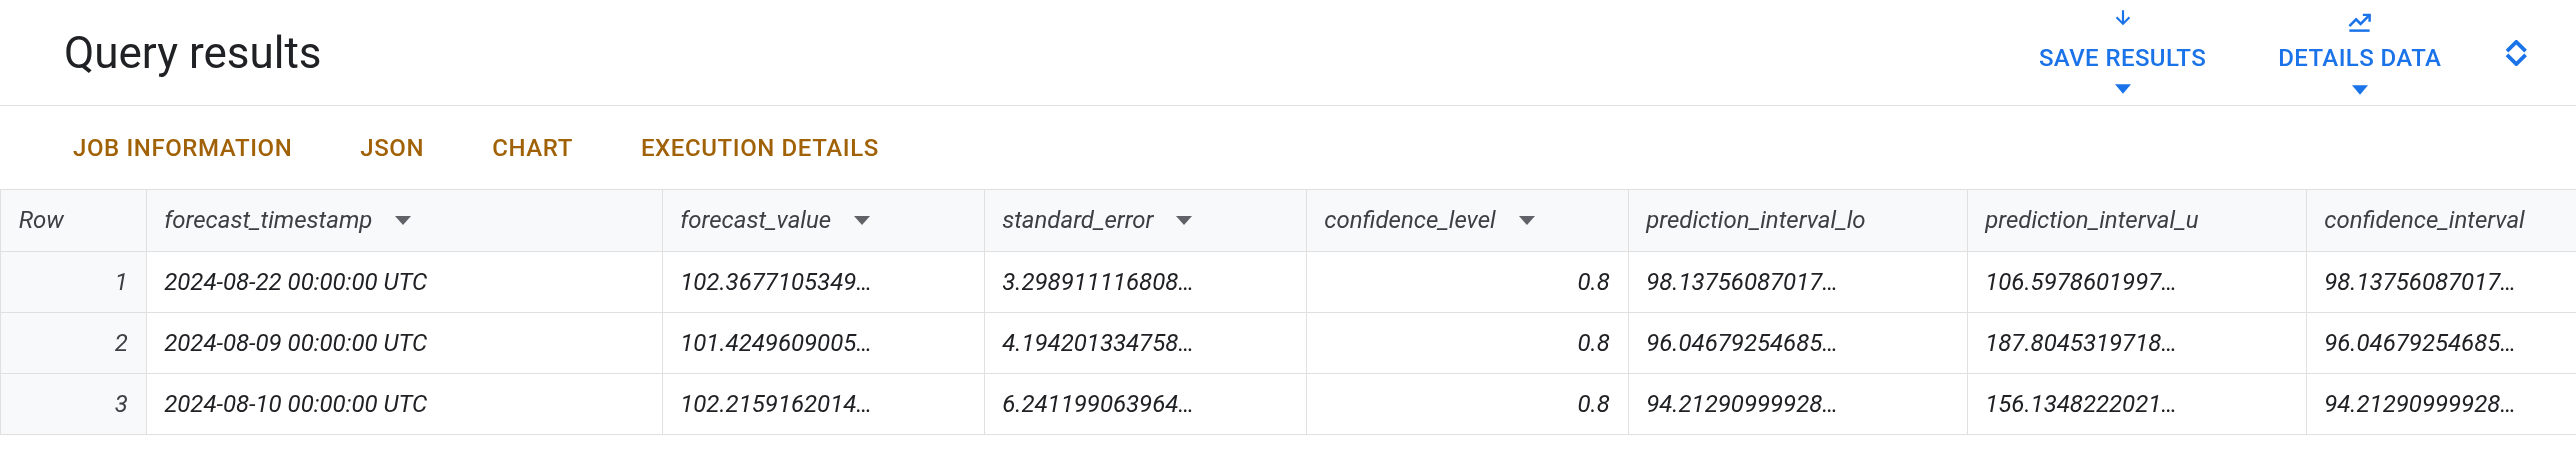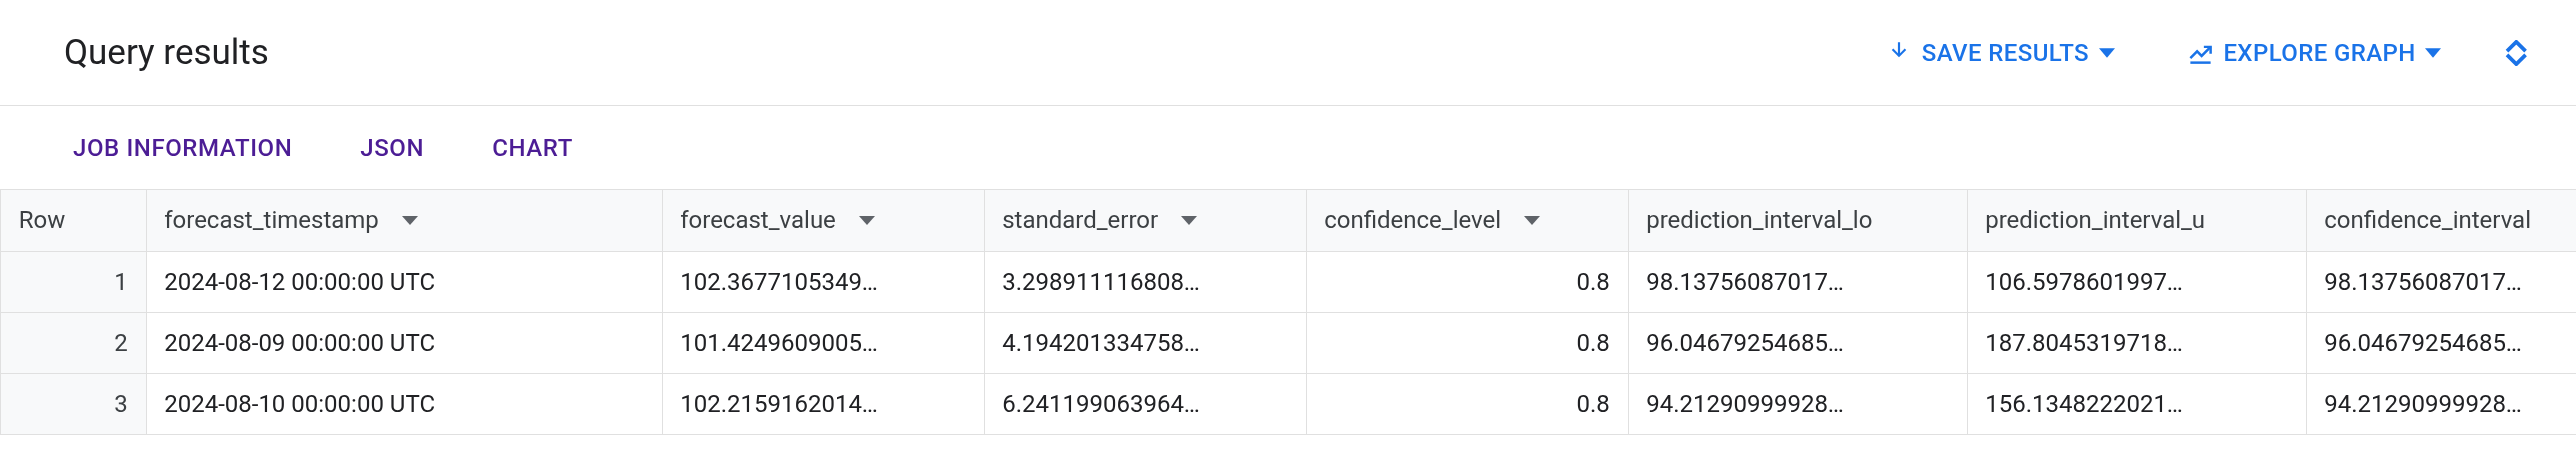--- a/index.html
+++ b/index.html
@@ -10,37 +10,38 @@
     background: #fff;
     width: 2576px;
   }
   .header {
     display: flex;
     align-items: center;
     padding: 16px 48px 16px 64px;
     height: 105px;
   }
   .header-title {
-    font-size: 35px;
+    font-size: 44px;
     font-weight: 400;
     color: #202124;
     flex: 0 0 auto;
   }
   .header-spacer { flex: 1 1 auto; }
   .header-action {
     display: inline-flex;
     align-items: center;
     gap: 9.7px;
     color: #1a73e8;
     font-weight: 500;
     font-size: 24px;
     letter-spacing: 0.4px;
     padding: 8px 16px;
     cursor: pointer;
     margin-left: 40px;
+    flex-direction: column;
   }
   .header-action svg { display: block; }
   .expand-btn {
     display: inline-flex;
     flex-direction: column;
     align-items: center;
     justify-content: center;
     color: #1a73e8;
     margin-left: 48px;
     cursor: pointer;
@@ -56,39 +57,40 @@
     padding: 0 39px;
     height: 85px;
   }
   .tab {
     padding: 0 34px;
     height: 100%;
     display: flex;
     align-items: center;
     font-size: 24px;
     letter-spacing: 0.6px;
-    color: #4c1d95;
+    color: #a16207;
     font-weight: 500;
     cursor: pointer;
     position: relative;
   }
   .tab.active {
     color: #1a73e8;
   }
   .tab.active::after {
     content: "";
     position: absolute;
     left: 0; right: 0; bottom: -1.6px;
     height: 4.8px;
     background: #1a73e8;
   }
 
   .table-wrap {
     overflow-x: hidden;
     border-left: 1.6px solid #e0e0e0;
+    font-style: italic;
   }
   table {
     border-collapse: collapse;
     width: 2595px;
     table-layout: fixed;
   }
   th, td {
     border-right: 1.6px solid #e0e0e0;
     border-bottom: 1.6px solid #e0e0e0;
     padding: 11.3px 17.7px;
@@ -158,21 +160,21 @@
   </div>
 
   <div class="header-action">
     <span>
       <svg width="27" height="27" viewBox="0 0 24 24" fill="none" stroke="#1a73e8" stroke-width="2.2">
         <polyline points="3 17 9 11 13 15 21 7"></polyline>
         <polyline points="3 21 21 21"></polyline>
         <polyline points="15 7 21 7 21 13"></polyline>
       </svg>
     </span>
-    <span>EXPLORE GRAPH</span>
+    <span>DETAILS DATA</span>
     <span>
       <svg width="16" height="16" viewBox="0 0 10 6" fill="#1a73e8">
           <path d="M0 0l5 6 5-6z"></path>
         </svg>
     </span>
   </div>
 
   <div class="expand-btn">
     <svg width="22.6" height="13" viewBox="0 0 12 7" fill="none" stroke="#1a73e8" stroke-width="2">
         <polyline points="1 6 6 1 11 6"></polyline>
@@ -185,20 +187,23 @@
 
 <div class="tabs">
   <div class="tab">
       <span>JOB INFORMATION</span>
     </div>
   <div class="tab">
       <span>JSON</span>
     </div>
   <div class="tab">
       <span>CHART</span>
+    </div>
+  <div class="tab">
+      <span>EXECUTION DETAILS</span>
     </div>
 </div>
 
 <div class="table-wrap">
   <table>
     <colgroup>
       <col class="c-row">
         <col class="c-ts">
         <col class="c-fv">
         <col class="c-se">
@@ -233,21 +238,21 @@
               <span>prediction_interval_u</span>
             </span></th>
         <th><span class="col-sort">
               <span>confidence_interval</span>
             </span></th>
       </tr>
     </thead>
     <tbody>
       <tr>
         <td class="row-col">1</td>
-        <td>2024-08-12 00:00:00 UTC</td>
+        <td>2024-08-22 00:00:00 UTC</td>
         <td>102.3677105349…</td>
         <td>3.298911116808…</td>
         <td class="num">0.8</td>
         <td>98.13756087017…</td>
         <td>106.5978601997…</td>
         <td>98.13756087017…</td>
       </tr>
       <tr>
         <td class="row-col">2</td>
         <td>2024-08-09 00:00:00 UTC</td>

